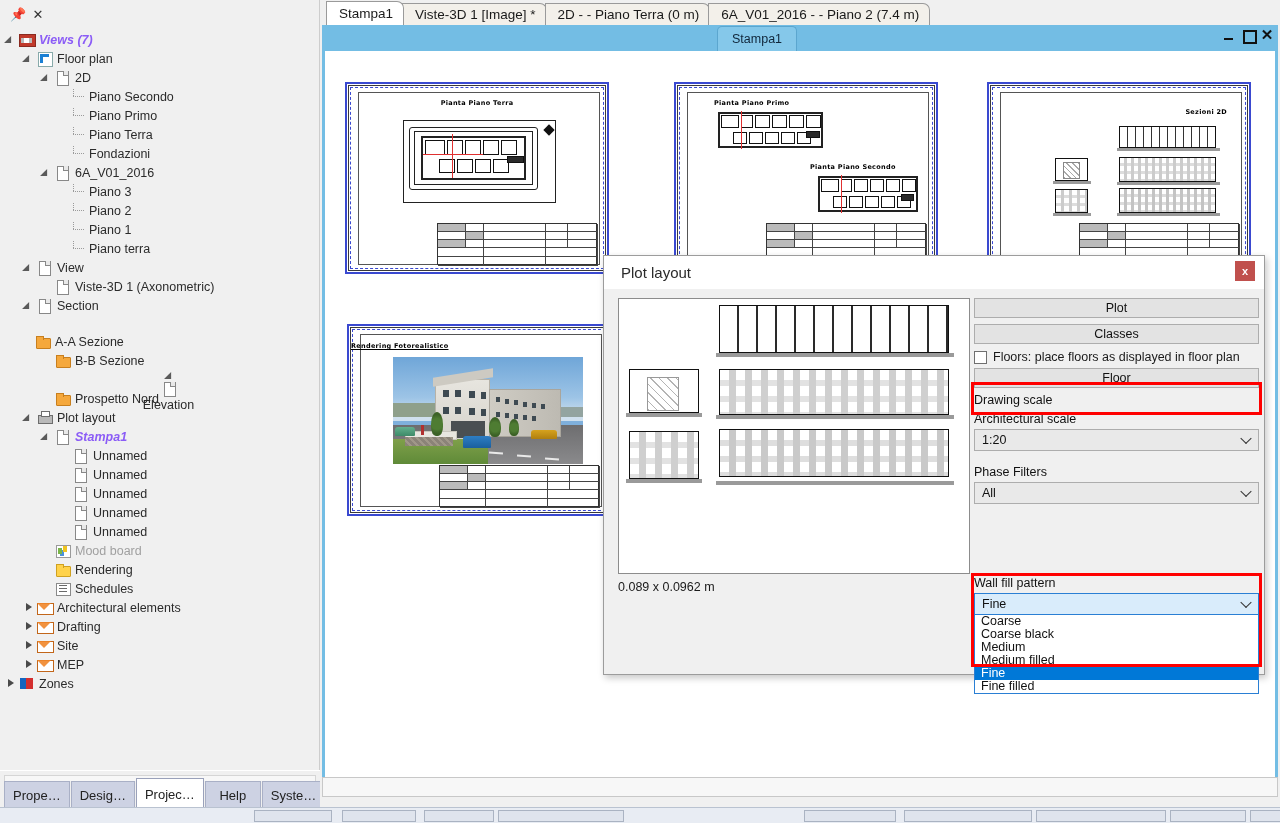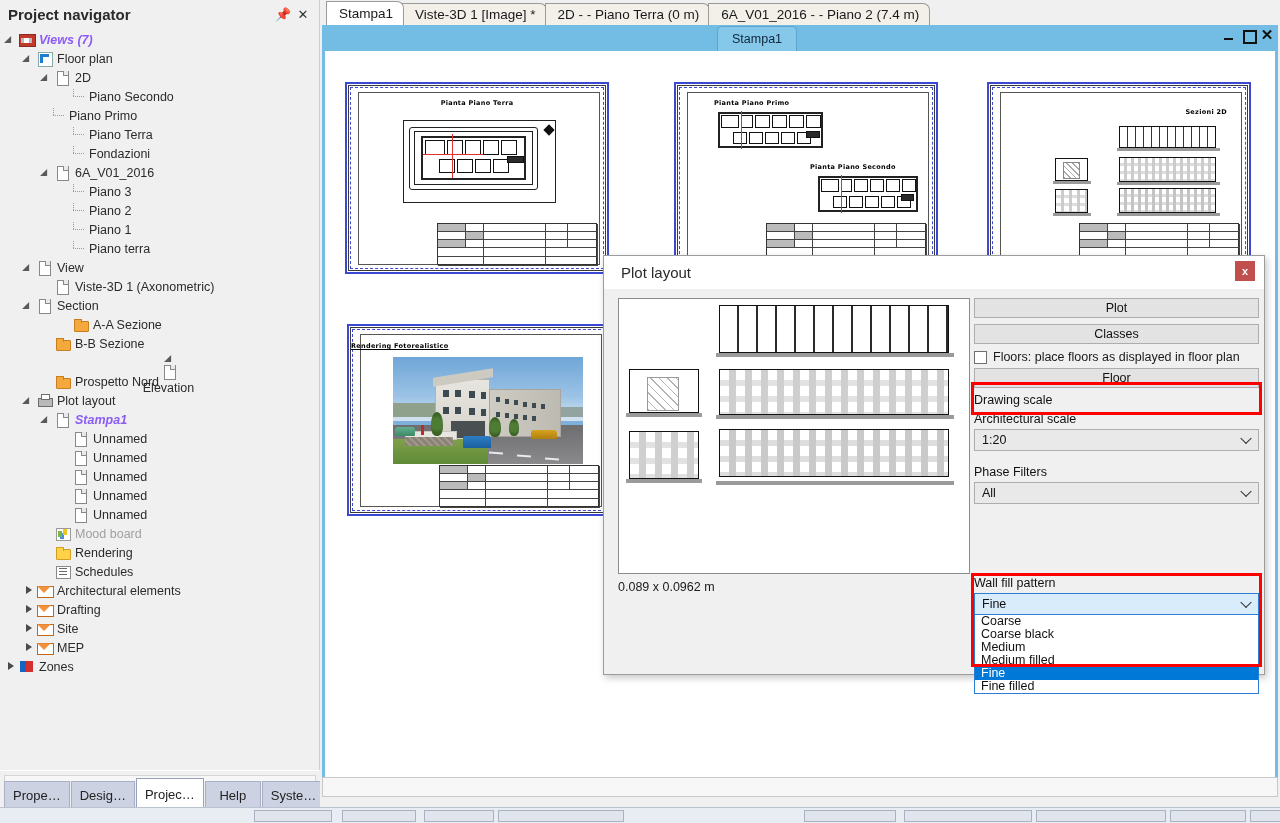--- a/index.html
+++ b/index.html
@@ -358,21 +358,20 @@
   }
   .tbtn {
     height:12px; background:#dfe4ed; border:1px solid #aab3c2; margin-left:4px;
   }
 </style>
 </head>
 <body>
 
 <div id="sidebar">
   <div id="sidebar-header">
-    <div id="sidebar-title">Project navigator</div>
     <div class="hdr-btn">📌</div>
     <div class="hdr-btn">✕</div>
   </div>
   <div id="tree">
       <div class="trow" style="padding-left: 6px;">
         <span class="arrow down"></span>
         <span class="ico ico-views"></span>
         <span class="tlabel bold">Views (7)</span>
       </div>
       <div class="trow" style="padding-left: 24px;">
@@ -383,21 +382,21 @@
       <div class="trow" style="padding-left: 42px;">
         <span class="arrow down"></span>
         <span class="ico ico-doc"></span>
         <span class="tlabel">2D</span>
       </div>
       <div class="trow" style="padding-left: 60px;">
         <span class="arrow "></span>
         <span class="leafline"></span>
         <span class="tlabel">Piano Secondo</span>
       </div>
-      <div class="trow" style="padding-left: 40px;">
+      <div class="trow" style="padding-left: 60px;">
         <span class="arrow "></span>
         <span class="leafline"></span>
         <span class="tlabel">Piano Primo</span>
       </div>
       <div class="trow" style="padding-left: 60px;">
         <span class="arrow "></span>
         <span class="leafline"></span>
         <span class="tlabel">Piano Terra</span>
       </div>
       <div class="trow" style="padding-left: 60px;">
@@ -438,21 +437,21 @@
       <div class="trow" style="padding-left: 42px;">
         <span class="arrow "></span>
         <span class="ico ico-doc"></span>
         <span class="tlabel">Viste-3D 1 (Axonometric)</span>
       </div>
       <div class="trow" style="padding-left: 24px;">
         <span class="arrow down"></span>
         <span class="ico ico-doc"></span>
         <span class="tlabel">Section</span>
       </div>
-      <div class="trow" style="padding-left: 60px;">
+      <div class="trow" style="padding-left: 22px; margin-top: 17px;">
         <span class="arrow "></span>
         <span class="ico ico-folder"></span>
         <span class="tlabel">A-A Sezione</span>
       </div>
       <div class="trow" style="padding-left: 42px;">
         <span class="arrow "></span>
         <span class="ico ico-folder"></span>
         <span class="tlabel">B-B Sezione</span>
       </div>
       <div class="trow" style="padding-left: 24px; flex-direction: column;">

